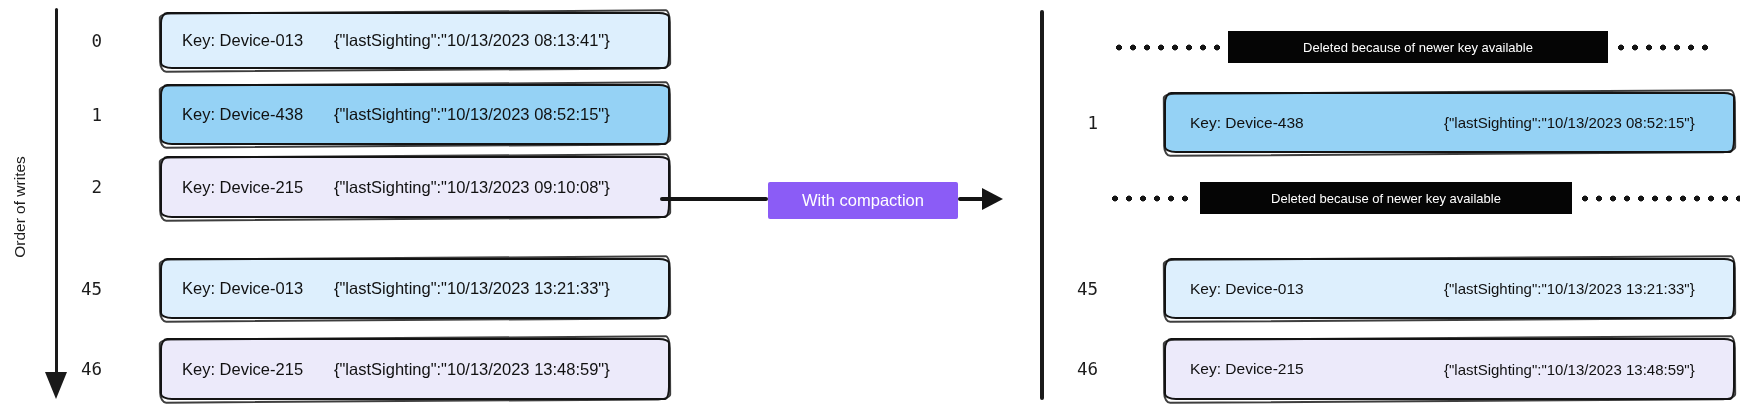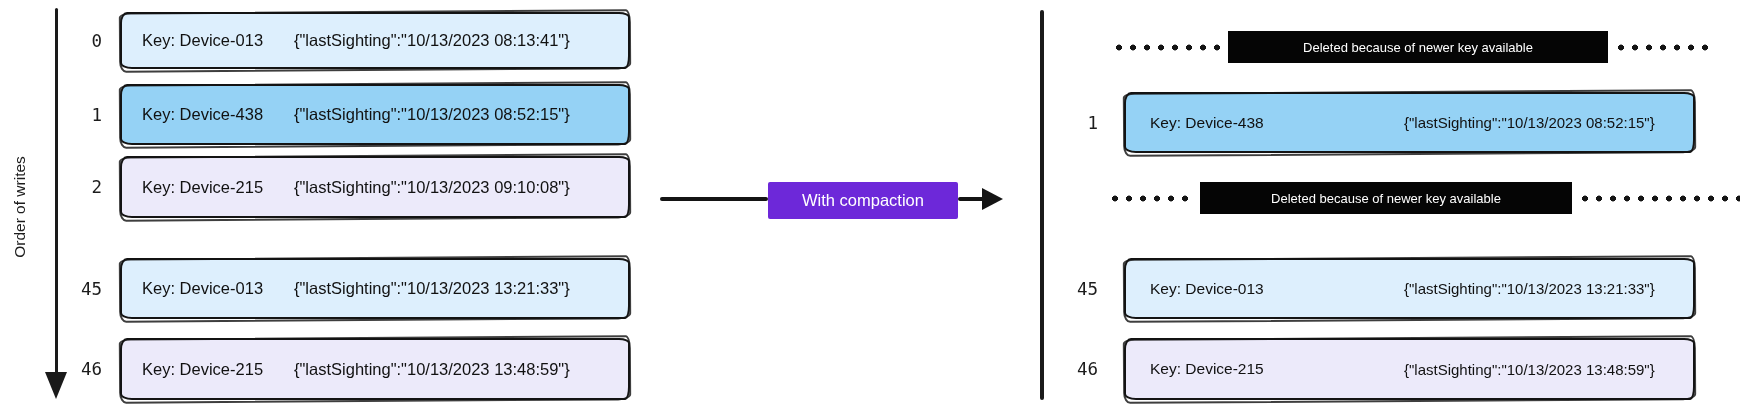--- a/index.html
+++ b/index.html
@@ -2,21 +2,21 @@
 <html><head>
 <meta charset="utf-8">
 <style>
   html,body{margin:0;padding:0;background:#ffffff;}
   .canvas{position:relative;width:1755px;height:411px;background:#ffffff;
     font-family:"Liberation Sans", sans-serif;color:#111;overflow:hidden;}
 
   
   .sketch-box{position:absolute;border:2.6px solid #141414;
     border-radius:7px 11px 5px 12px / 11px 5px 13px 6px;
-    display:flex;align-items:center;box-sizing:border-box;}
+    display:flex;align-items:center;box-sizing:border-box;margin-left:40px;}
   .sketch-box::before{content:"";position:absolute;left:-3px;right:-3px;top:-3.5px;bottom:-3.5px;
     border:2.2px solid rgba(20,20,20,0.82);
     border-radius:12px 5px 13px 7px / 5px 13px 6px 11px;
     transform:rotate(-0.38deg);pointer-events:none;}
   .record-key{position:absolute;left:20px;font-size:16.5px;white-space:nowrap;}
   .record-val{position:absolute;left:172px;font-size:16.5px;white-space:nowrap;}
   .r-key{left:24px;font-size:15.5px;}
   .r-val{left:278px;font-size:15px;}
 
   
@@ -76,21 +76,21 @@
   <div class="sketch-box" style="left: 120px; top: 258px; width: 510px; height: 61px; background-color: rgb(221, 239, 253);">
     <span class="record-key">Key: Device-013</span>
     <span class="record-val">{"lastSighting":"10/13/2023 13:21:33"}</span>
   </div>
   <div class="sketch-box" style="left: 120px; top: 338px; width: 510px; height: 62px; background-color: rgb(236, 234, 250);">
     <span class="record-key">Key: Device-215</span>
     <span class="record-val">{"lastSighting":"10/13/2023 13:48:59"}</span>
   </div>
 
   <div class="flow-line" style="left:660px;top:197px;width:108px;"></div>
-  <div class="compaction-label" style="left: 768px; top: 182px; width: 190px; height: 37px; background-color: #6d28d9; color: rgb(255, 255, 255);">With compaction</div>
+  <div class="compaction-label" style="left: 768px; top: 182px; width: 190px; height: 37px; background-color: #8b5cf6; color: rgb(255, 255, 255);">With compaction</div>
   <div class="flow-line" style="left:958px;top:197px;width:26px;"></div>
   <div class="flow-arrowhead" style="left:982px;top:188px;"></div>
 
   <div class="axis-vert" style="left:1040px;top:10px;height:390px;width:3.6px;"></div>
 
   <div class="dotted" style="left:1112px;top:44px;width:112px;"></div>
   <div class="tombstone-bar" style="left: 1228px; top: 31px; width: 380px; height: 32px; background-color: rgb(5, 5, 5); color: rgb(255, 255, 255);">Deleted because of newer key available</div>
   <div class="dotted" style="left:1614px;top:44px;width:96px;"></div>
 
   <div class="row-num" style="left:1050px;top:92px;width:48px;height:61px;">1</div>

